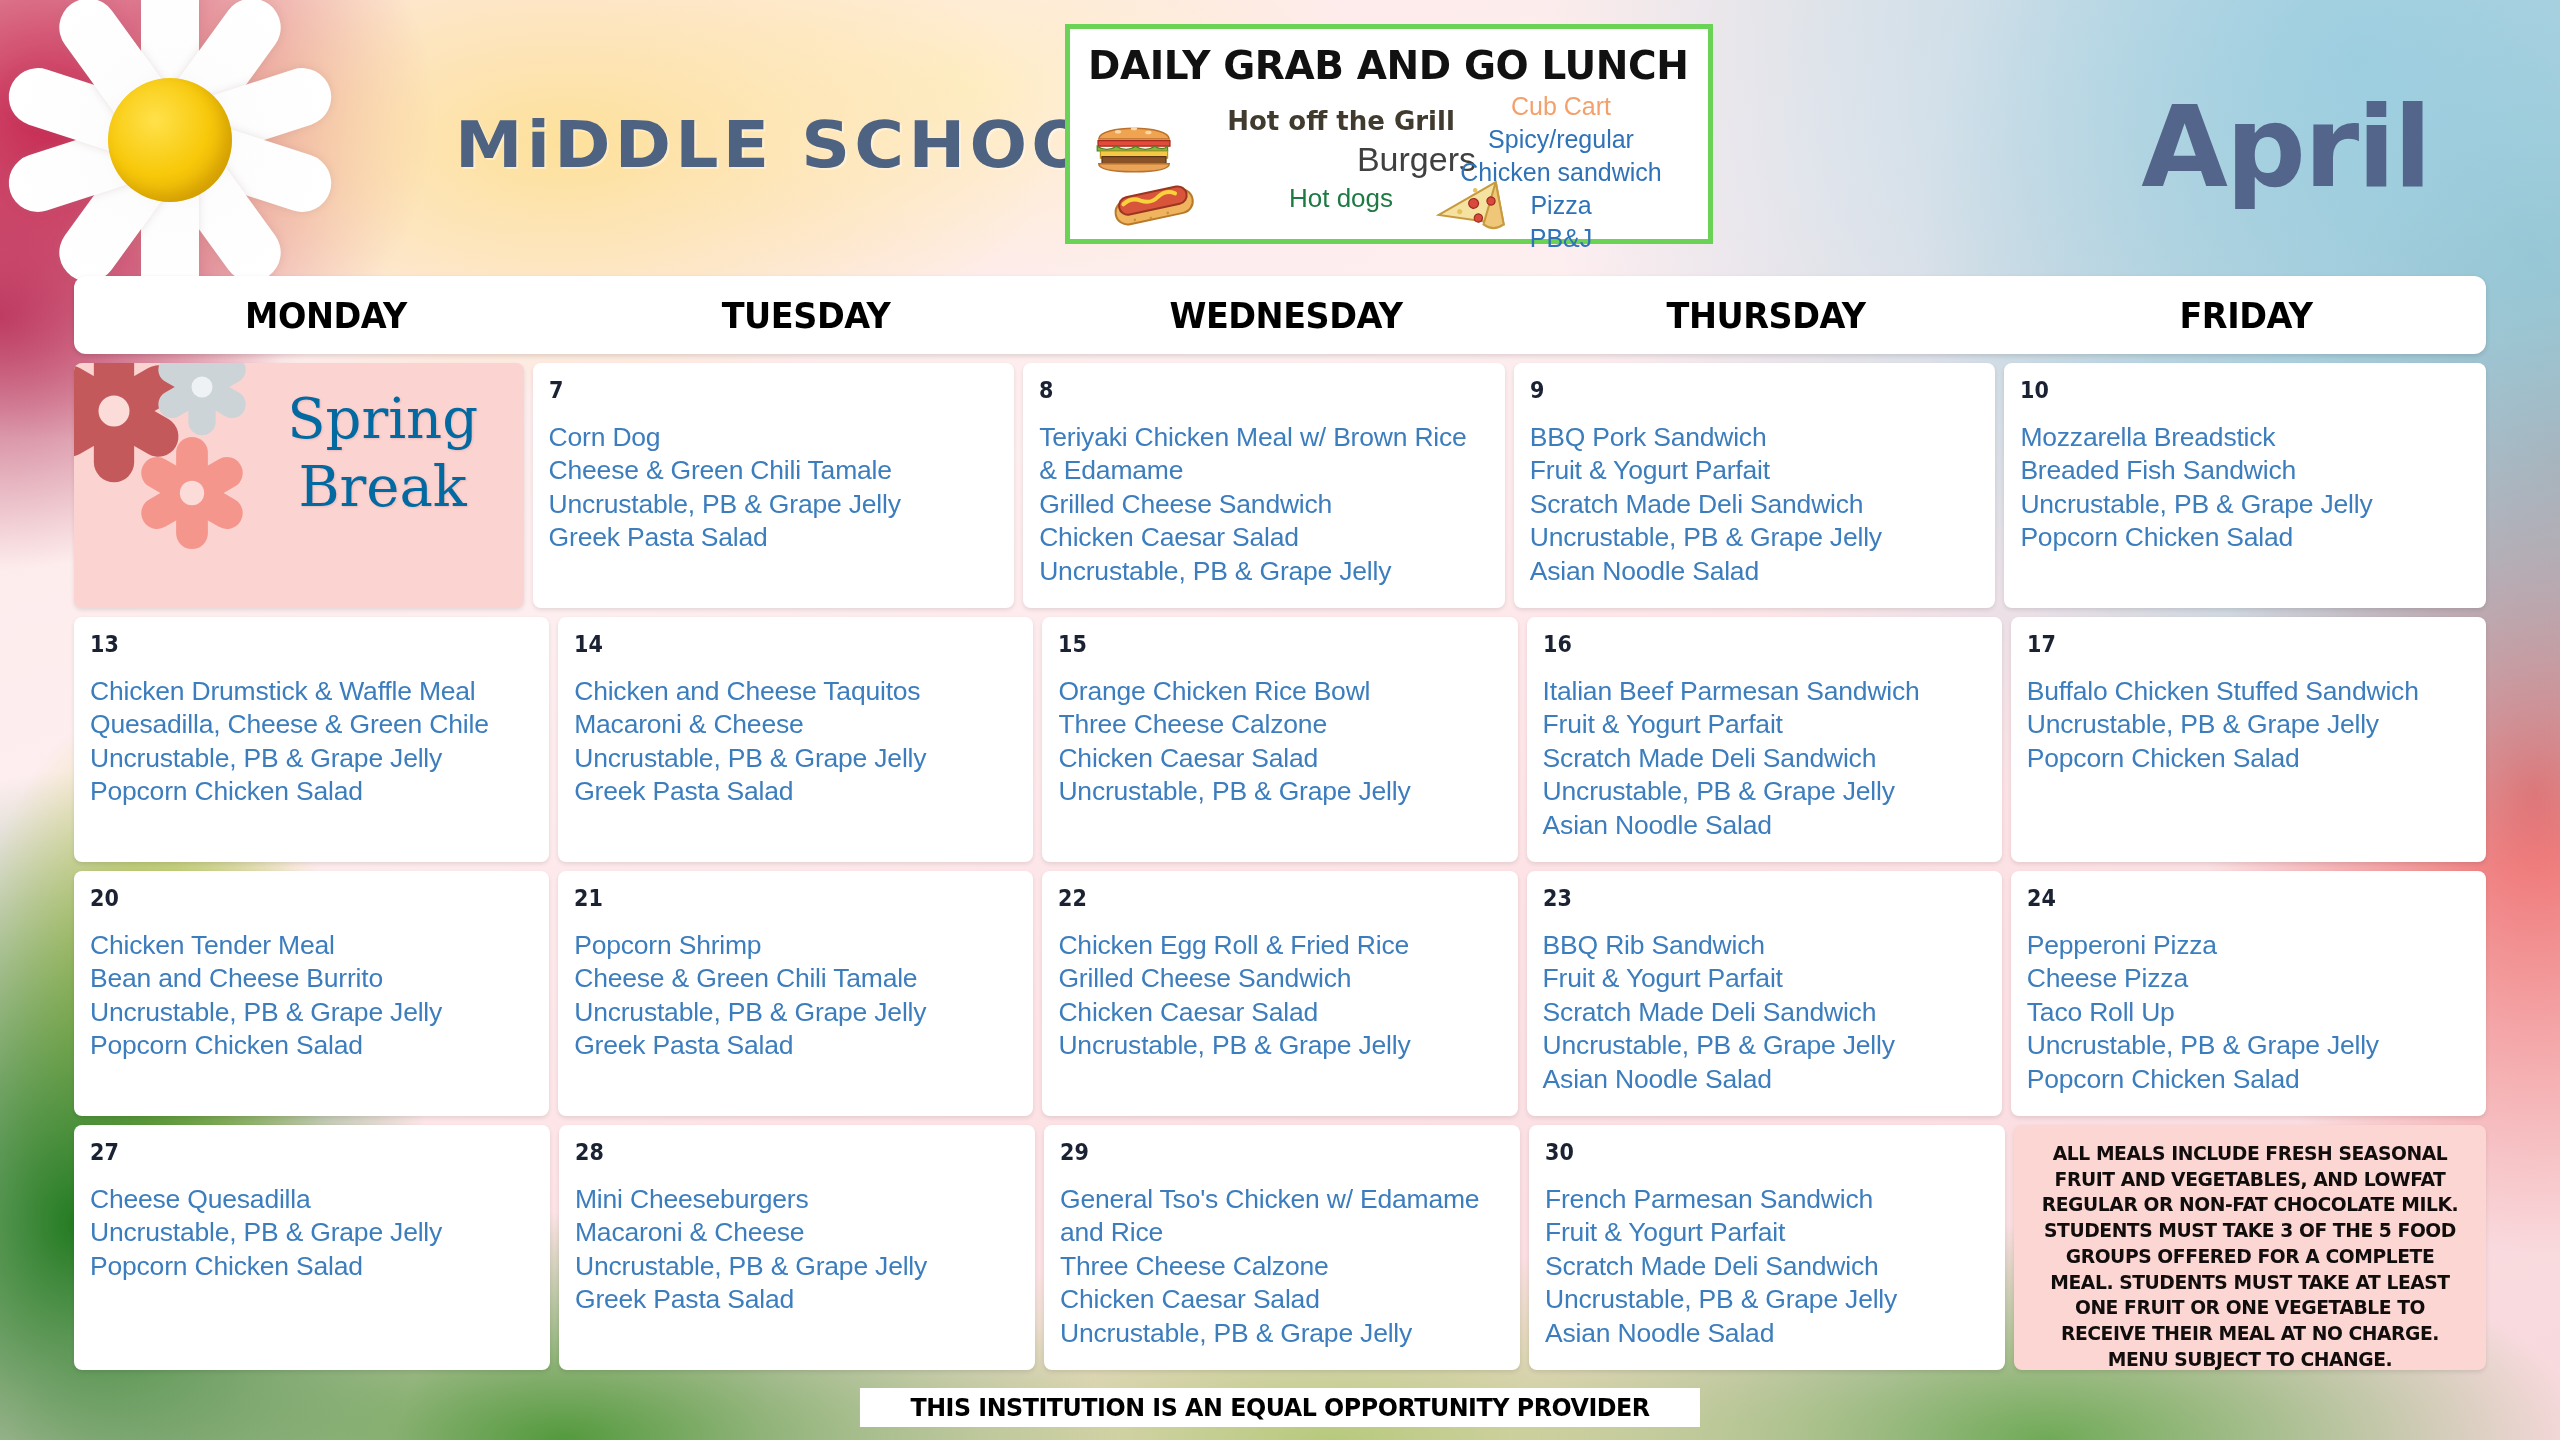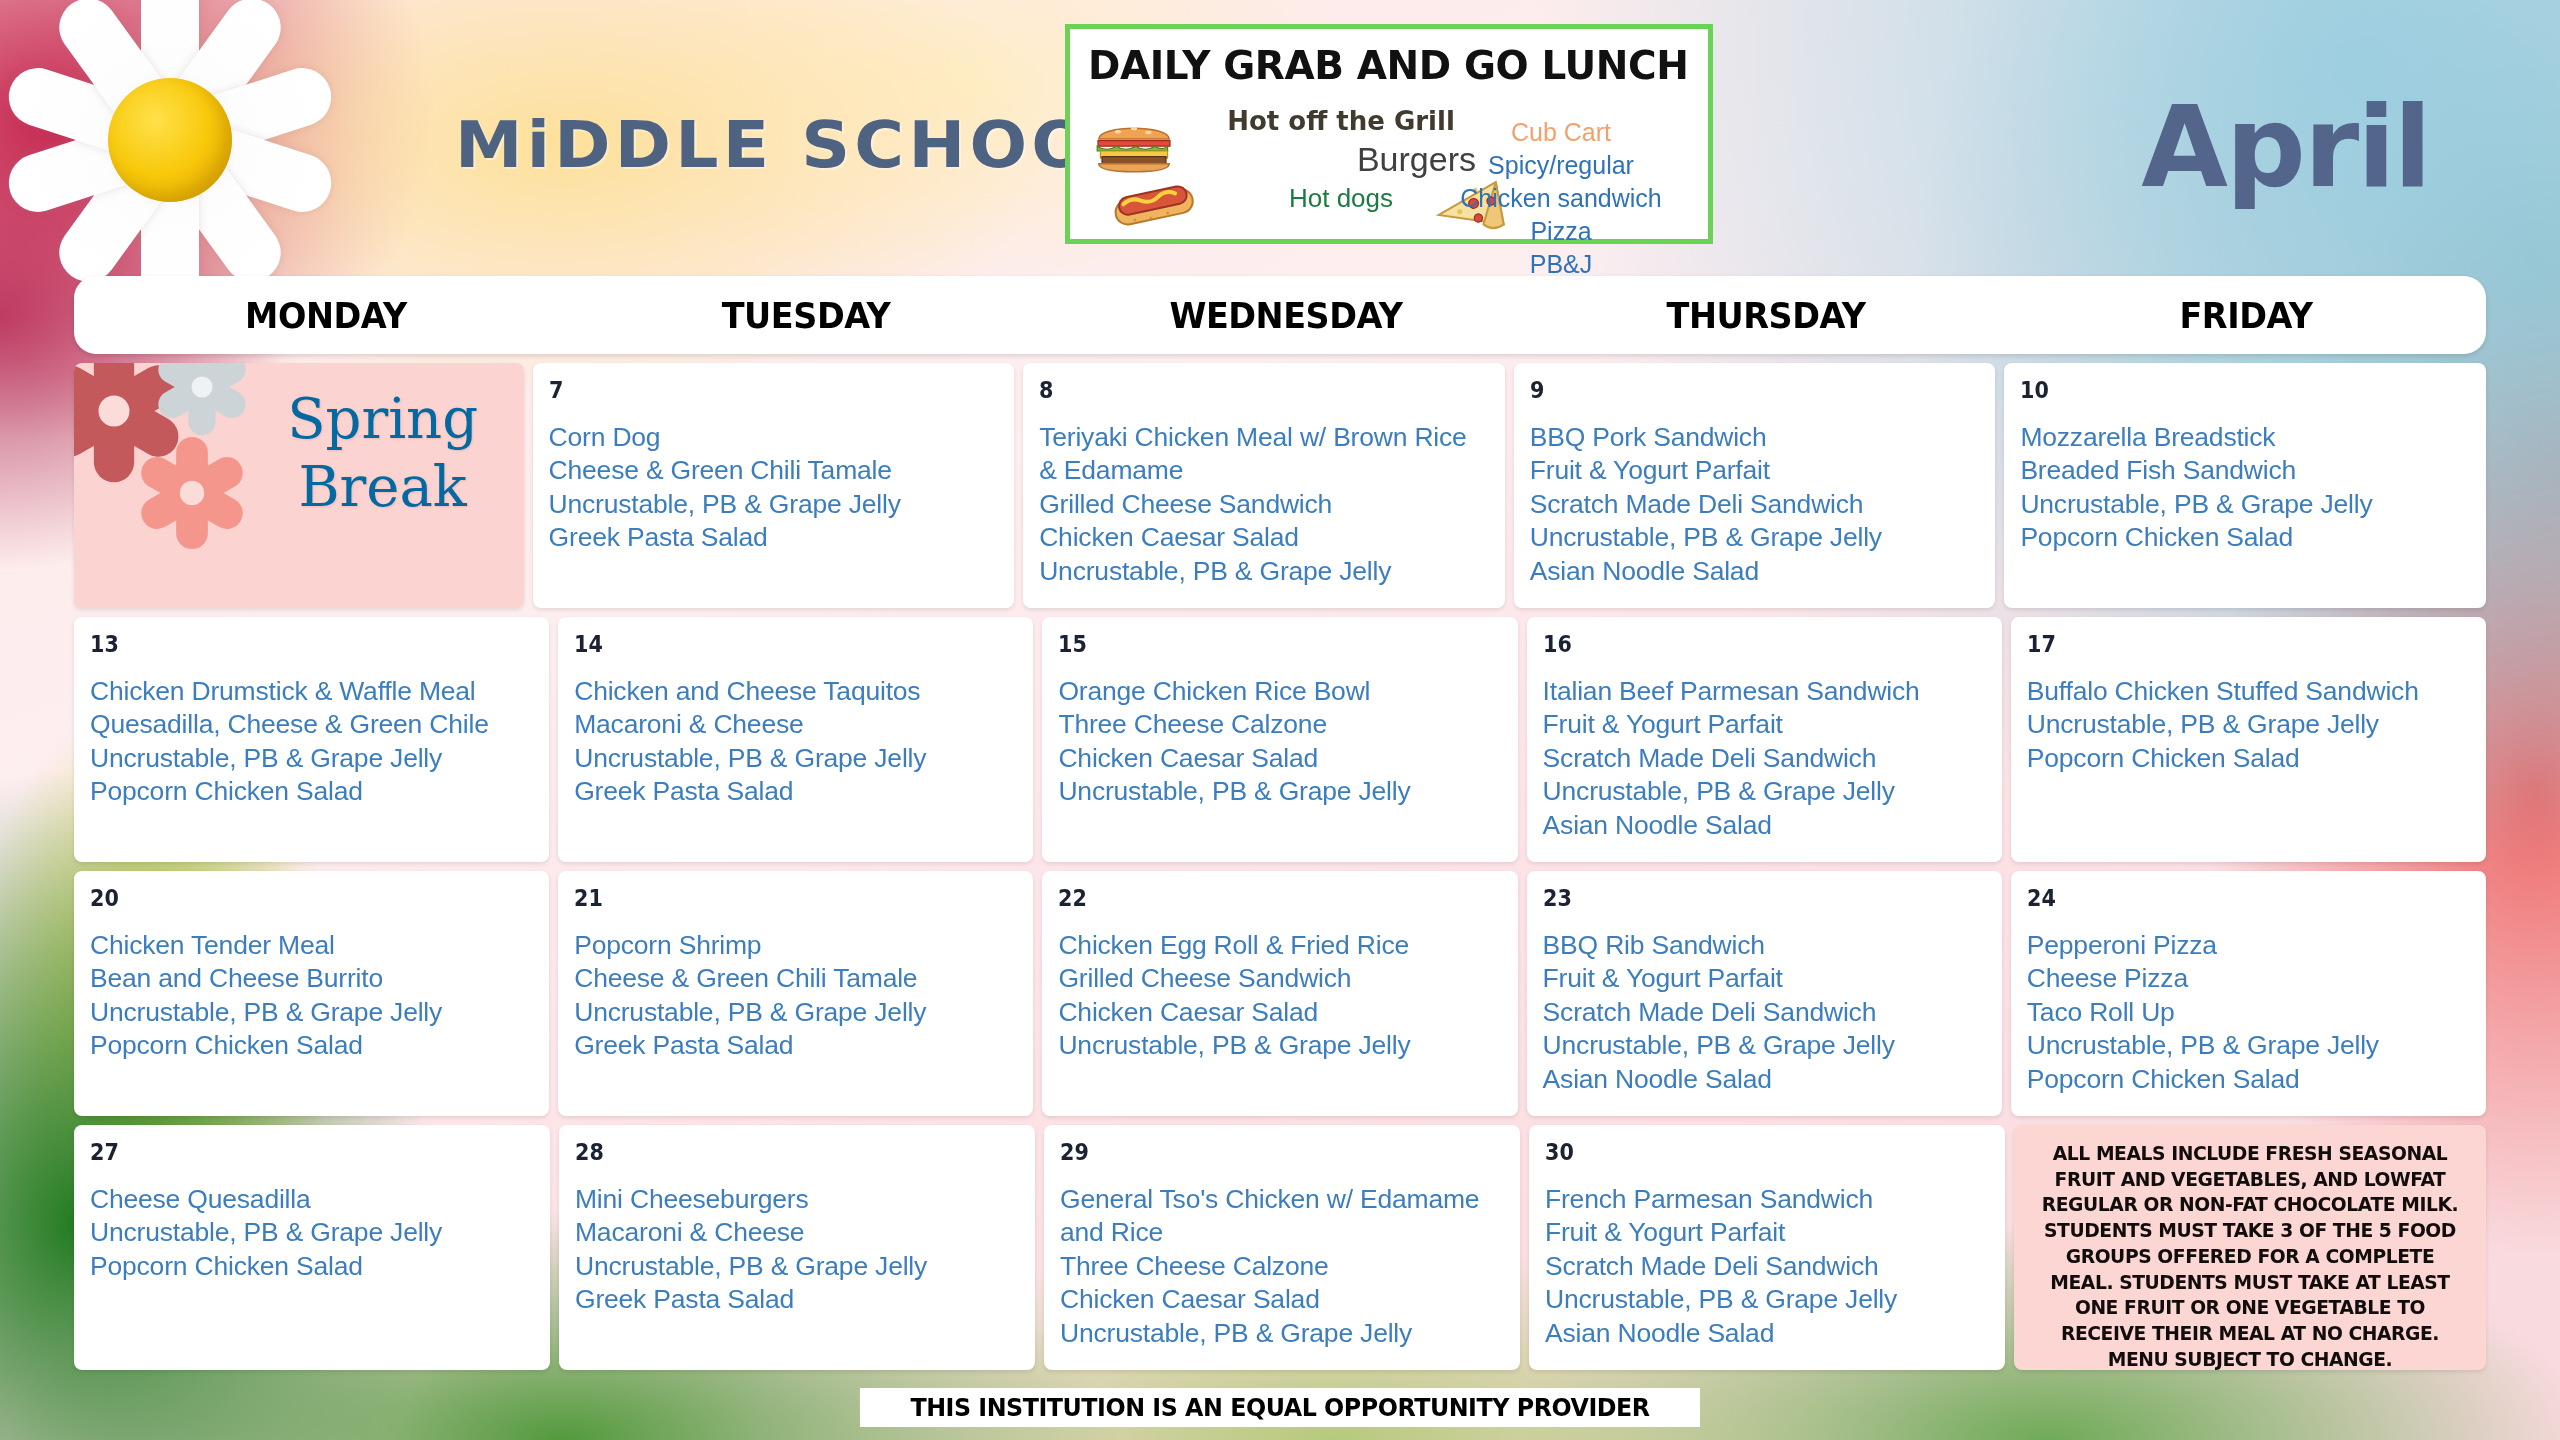--- a/index.html
+++ b/index.html
@@ -121,40 +121,40 @@
   #gg-body { position: relative; height: 165px; }
 
   .gg-left { position: absolute; left: 118px; top: 18px; width: 270px; text-align: center; }
   .gg-grill {
     font-family: "DejaVu Sans", sans-serif;
     font-size: 26px; font-weight: 700; color: #413a2e;
   }
   .gg-burgers { font-size: 34px; color: #404040; margin-top: 4px; text-align: right; }
   .gg-hotdogs { font-size: 26px; color: #1d7a43; margin-top: 4px; }
 
-  .gg-right { position: absolute; right: 4px; top: 4px; width: 250px; text-align: center; margin-top: 26px; }
+  .gg-right { position: absolute; right: 4px; top: 4px; width: 250px; text-align: center; }
   .gg-cub { font-size: 25px; color: #f4a06a; }
   .gg-item { font-size: 25px; color: #2f72b8; margin-top: 4px; }
 
   
   .icon-burger { position: absolute; left: 6px; top: 30px; width: 80px; height: 58px; }
   .icon-hotdog { position: absolute; left: 22px; top: 92px; width: 88px; height: 52px; }
   .icon-pizza  { position: absolute; left: 340px; top: 84px; width: 88px; height: 62px; }
 
   
   #calendar {
     position: absolute;
     left: 74px;
     top: 276px;
     width: 2412px;
   }
   #dayheader {
     display: flex;
     background: #ffffff;
-    border-radius: 22px;
+    border-radius: 12px;
     height: 78px;
     align-items: center;
     box-shadow: 0 2px 5px rgba(0,0,0,0.13);
     margin-bottom: 9px;
     padding-left: 12px;
   }
   .dayname {
     flex: 1 1 0;
     text-align: center;
     font-family: "DejaVu Sans", sans-serif;

